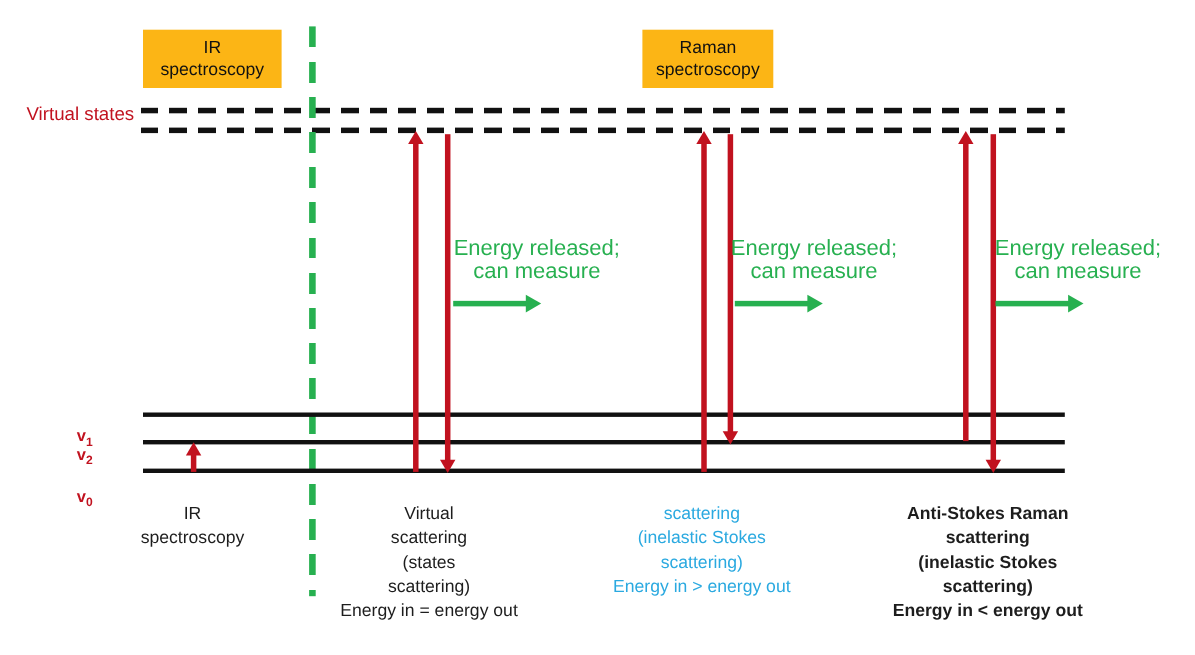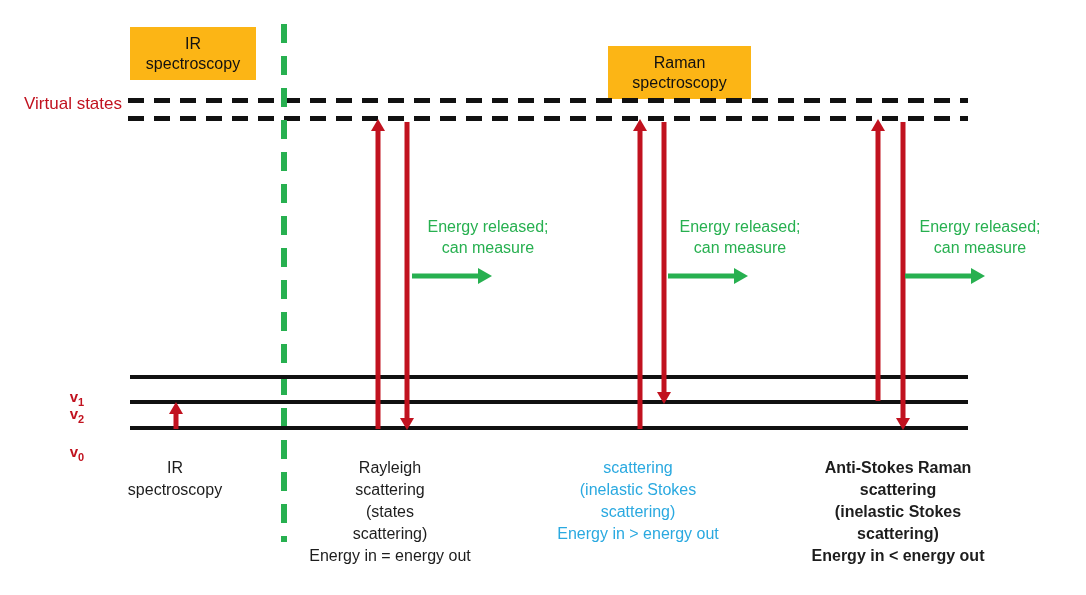--- a/index.html
+++ b/index.html
@@ -21,21 +21,21 @@
     color: #111;
     font-size: 16px;
     line-height: 20px;
     display: flex;
     flex-direction: column;
     align-items: center;
     justify-content: center;
     text-align: center;
   }
   .hbox-ir { left: 130px; width: 126px; }
-  .hbox-raman { left: 608px; width: 143px; margin-top: 19px; }
+  .hbox-raman { left: 584px; width: 119px; }
 
   
   .virtual-label {
     position: absolute;
     left: 4px; top: 94px; width: 118px;
     color: var(--red);
     font-size: 17px;
     text-align: right;
     white-space: nowrap;
   }
@@ -105,21 +105,21 @@
     border-top: 8px solid transparent;
     border-bottom: 8px solid transparent;
     border-left: 14px solid var(--green);
   }
 
   
   .note {
     position: absolute;
     top: 216px; width: 170px;
     color: var(--green);
-    font-size: 16px;
+    font-size: 20px;
     line-height: 21px;
     text-align: center;
   }
   .note-1 { left: 403px; }
   .note-2 { left: 655px; }
   .note-3 { left: 895px; }
 
   
   .caption {
     position: absolute;
@@ -213,21 +213,21 @@
   <div class="harrow" style="left:905px; top:268px;">
     <span class="shaft"></span>
       <span class="head"></span>
   </div>
 
   <div class="caption caption-ir">
     <div>IR</div>
     <div>spectroscopy</div>
   </div>
   <div class="caption caption-rayleigh">
-    <div>Rayleigh</div>
+    <div>Virtual</div>
     <div>scattering</div>
     <div>(states</div>
     <div>scattering)</div>
     <div>Energy in = energy out</div>
   </div>
   <div class="caption caption-stokes">
     <div>scattering</div>
     <div>(inelastic Stokes</div>
     <div>scattering)</div>
     <div>Energy in &gt; energy out</div>

